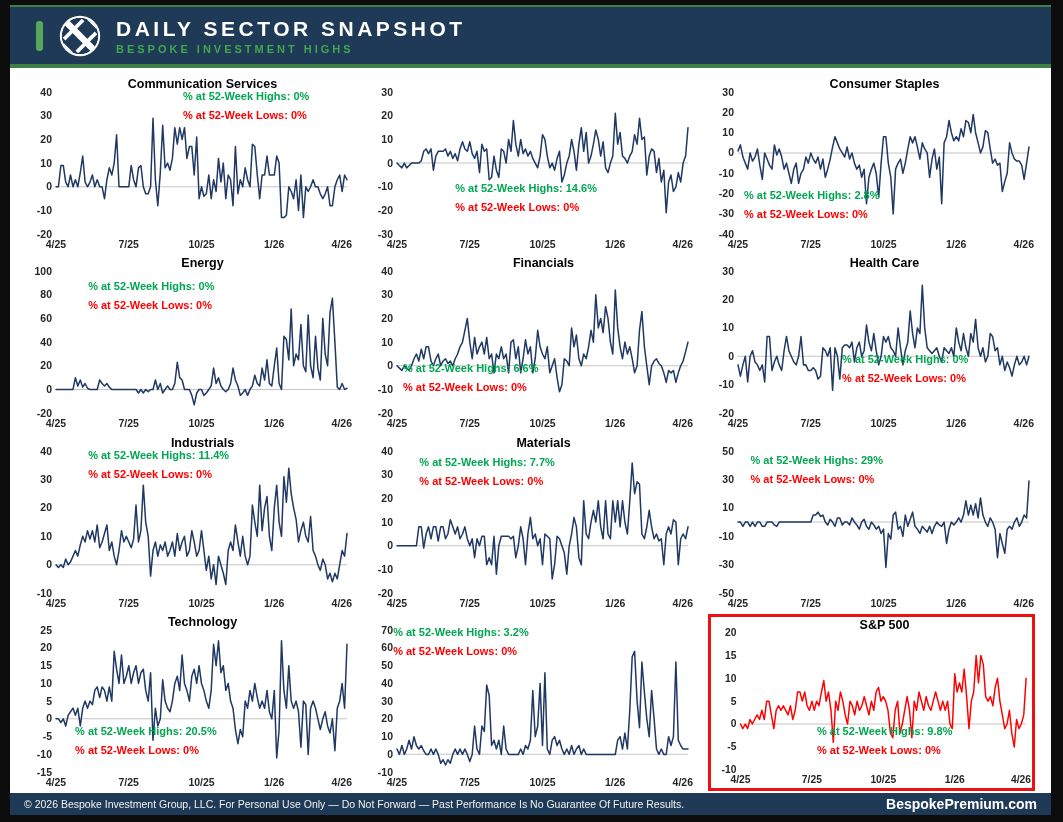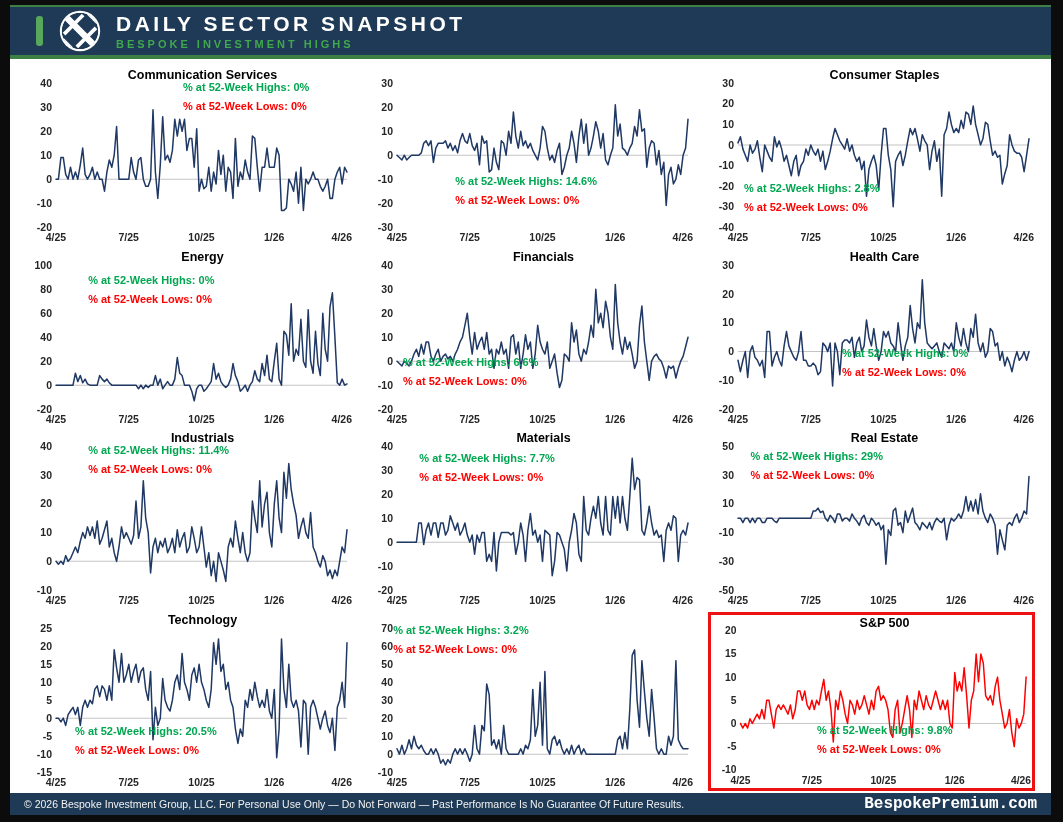--- a/index.html
+++ b/index.html
@@ -2,42 +2,42 @@
 <html><head>
 <meta charset="utf-8">
 <style>
   * { box-sizing: border-box; margin: 0; padding: 0; }
   html,body { width:1063px; height:822px; }
   body { background:#0c0c0c; font-family:"Liberation Sans", sans-serif; }
   .frame { width:1063px; height:822px; padding:5px 12px 7px 10px; background:#0c0c0c; }
   .page { width:100%; height:100%; background:#ffffff; display:flex; flex-direction:column; overflow:hidden; }
 
   
-  .hdr { height:54px; background:#1e3a56; border-top:2px solid #3e7f45; border-bottom:4px solid #3e7f45; display:flex; align-items:center; padding:0 26px; flex:none; }
+  .hdr { height:63px; background:#1e3a56; border-top:2px solid #3e7f45; border-bottom:4px solid #3e7f45; display:flex; align-items:center; padding:0 26px; flex:none; }
   .pill { width:7px; height:30px; border-radius:3px; background:#57a75d; margin-right:15px; flex:none; }
   .logo { flex:none; margin-right:14px; }
   .hdr-titles { display:flex; flex-direction:column; gap:2px; }
   .hdr-title { color:#ffffff; font-size:21px; font-weight:bold; letter-spacing:3.5px; }
   .hdr-sub { color:#41a84c; font-size:11px; font-weight:bold; letter-spacing:3px; }
   .hdr-right { margin-left:auto; color:#ffffff; font-size:14.5px; font-weight:bold; letter-spacing:2.5px; }
 
   
   .grid { flex:1; display:grid; grid-template-columns:repeat(3,1fr); grid-template-rows:repeat(4,1fr); gap:2px 14px; padding:8px 16px 2px 16px; }
   .cell { position:relative; }
   .cell.hl { border:3px solid #ee1111; }
   .cell svg { position:absolute; inset:0; width:100%; height:100%; }
   .chart-title { position:absolute; top:1px; left:28px; right:2px; text-align:center; font-size:12.5px; font-weight:bold; color:#000000; }
   .ann { position:absolute; font-size:11px; font-weight:bold; white-space:nowrap; }
   .ann.hi { color:#00a650; }
   .ann.lo { color:#ff0000; }
 
   
   .ftr { height:22px; background:#1e3a56; flex:none; display:flex; align-items:center; justify-content:space-between; padding:0 14px;text-align:center; }
   .ftr-left { color:#f2f2f2; font-size:10.5px; }
-  .ftr-right { color:#ffffff; font-size:16px; font-weight:bold;font-family:Liberation Mono, monospace; }
+  .ftr-right { color:#ffffff; font-size:14px; font-weight:bold; }
 </style>
 </head>
 <body>
 
 <div class="frame">
   <div class="page">
 
     <div class="hdr">
       <div class="pill"></div>
       <svg class="logo" width="44" height="44" viewBox="0 0 48 48">
@@ -238,21 +238,20 @@
             <text x="26" y="104.1" text-anchor="end" font-size="10.5" font-weight="bold" fill="#262626" font-family="&quot;Liberation Sans&quot;, sans-serif">-10</text>
             <text x="26" y="132.3" text-anchor="end" font-size="10.5" font-weight="bold" fill="#262626" font-family="&quot;Liberation Sans&quot;, sans-serif">-30</text>
             <text x="26" y="160.5" text-anchor="end" font-size="10.5" font-weight="bold" fill="#262626" font-family="&quot;Liberation Sans&quot;, sans-serif">-50</text>
             <text x="30" y="171" text-anchor="middle" font-size="10.5" font-weight="bold" fill="#262626" font-family="&quot;Liberation Sans&quot;, sans-serif">4/25</text>
             <text x="102.75" y="171" text-anchor="middle" font-size="10.5" font-weight="bold" fill="#262626" font-family="&quot;Liberation Sans&quot;, sans-serif">7/25</text>
             <text x="175.5" y="171" text-anchor="middle" font-size="10.5" font-weight="bold" fill="#262626" font-family="&quot;Liberation Sans&quot;, sans-serif">10/25</text>
             <text x="248.25" y="171" text-anchor="middle" font-size="10.5" font-weight="bold" fill="#262626" font-family="&quot;Liberation Sans&quot;, sans-serif">1/26</text>
             <text x="326" y="171" text-anchor="end" font-size="10.5" font-weight="bold" fill="#262626" font-family="&quot;Liberation Sans&quot;, sans-serif">4/26</text>
             <polyline points="30.0,86.5 32.4,86.5 34.9,90.7 37.3,86.5 39.7,86.5 42.1,90.7 44.5,86.5 47.0,90.7 49.4,86.5 51.8,86.5 54.3,90.7 56.7,90.7 59.1,86.5 61.5,86.5 64.0,86.5 66.4,89.3 68.8,90.7 71.2,86.5 73.7,86.5 76.1,86.5 78.5,86.5 80.9,86.5 83.3,86.5 85.8,86.5 88.2,86.5 90.6,86.5 93.0,86.5 95.5,86.5 97.9,86.5 100.3,86.5 102.8,86.5 105.2,79.5 107.6,79.5 110.0,76.6 112.5,80.9 114.9,79.5 117.3,86.5 119.7,89.3 122.2,83.7 124.6,86.5 127.0,90.7 129.4,82.3 131.8,82.3 134.3,89.3 136.7,86.5 139.1,86.5 141.6,89.3 144.0,82.3 146.4,86.5 148.8,89.3 151.3,93.5 153.7,86.5 156.1,83.7 158.5,90.7 160.9,93.5 163.4,86.5 165.8,89.3 168.2,93.5 170.7,90.7 173.1,97.8 175.5,93.5 177.9,131.6 180.3,97.8 182.8,103.4 185.2,79.5 187.6,76.6 190.1,93.5 192.5,90.7 194.9,100.6 197.3,79.5 199.8,90.7 202.2,83.7 204.6,76.6 207.0,90.7 209.4,93.5 211.9,97.8 214.3,90.7 216.7,93.5 219.2,96.4 221.6,90.7 224.0,97.8 226.4,90.7 228.8,86.5 231.3,89.3 233.7,90.7 236.1,86.5 238.6,107.7 241.0,93.5 243.4,86.5 245.8,89.3 248.3,86.5 250.7,82.3 253.1,86.5 255.5,79.5 257.9,65.3 260.4,79.5 262.8,69.6 265.2,79.5 267.6,68.2 270.1,82.3 272.5,62.5 274.9,79.5 277.4,86.5 279.8,90.7 282.2,82.3 284.6,86.5 287.1,93.5 289.5,121.8 291.9,97.8 294.3,107.7 296.8,117.5 299.2,93.5 301.6,90.7 304.0,93.5 306.4,86.5 308.9,82.3 311.3,90.7 313.7,86.5 316.1,79.5 318.6,82.3 321.0,45.6" fill="none" stroke="#1f3864" stroke-width="1.5" stroke-linejoin="round" stroke-linecap="round"></polyline>
           </svg>
-          <div class="chart-title">Real Estate</div>
           <div class="ann hi" style="left: 13%; top: 11%;">% at 52-Week Highs: 29%</div>
           <div class="ann lo" style="left: 13%; top: calc(11% + 19px);">% at 52-Week Lows: 0%</div>
         </div>
         <div class="cell">
           <svg viewBox="0 0 327 176" preserveAspectRatio="none">
             <line x1="30" y1="104.125" x2="321" y2="104.125" stroke="#c4c4c4" stroke-width="1"></line>
             <text x="26" y="19.5" text-anchor="end" font-size="10.5" font-weight="bold" fill="#262626" font-family="&quot;Liberation Sans&quot;, sans-serif">25</text>
             <text x="26" y="37.125" text-anchor="end" font-size="10.5" font-weight="bold" fill="#262626" font-family="&quot;Liberation Sans&quot;, sans-serif">20</text>
             <text x="26" y="54.75" text-anchor="end" font-size="10.5" font-weight="bold" fill="#262626" font-family="&quot;Liberation Sans&quot;, sans-serif">15</text>
             <text x="26" y="72.375" text-anchor="end" font-size="10.5" font-weight="bold" fill="#262626" font-family="&quot;Liberation Sans&quot;, sans-serif">10</text>

